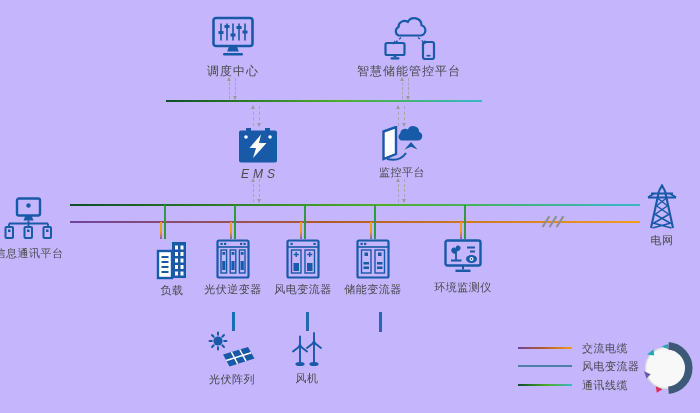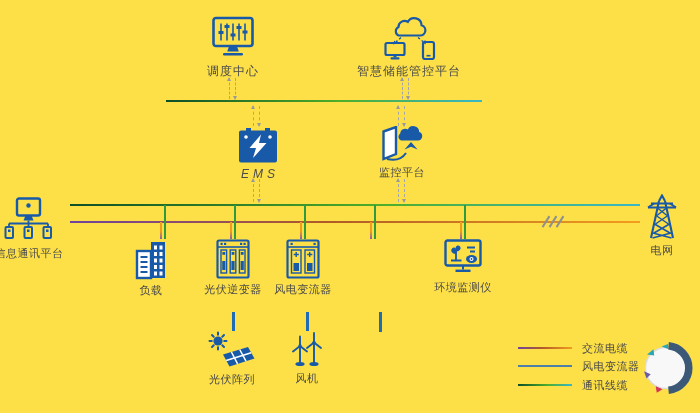--- a/index.html
+++ b/index.html
@@ -1,16 +1,16 @@
 <!DOCTYPE html>
 <html><head>
 <meta charset="utf-8">
 <style>
   html,body{margin:0;padding:0;background:#fff;}
-  #canvas{position:relative;width:700px;height:413px;background:#fde047;overflow:hidden;
+  #canvas{position:relative;width:700px;height:413px;background:#c4b5fd;overflow:hidden;
           font-family:"Liberation Sans","DejaVu Sans",sans-serif;}
   .node{position:absolute;display:flex;flex-direction:column;align-items:center;}
   .lbl{font-size:11px;color:#4a4a4a;margin-top:3px;white-space:nowrap;letter-spacing:.5px;}
   .lbl-lg{font-size:12px;letter-spacing:1px;}
   .lbl-ems{letter-spacing:4px;margin-left:4px;font-size:12px;}
   .hline{position:absolute;height:2px;}
   .vline{position:absolute;width:2px;}
   .comm-grad{background:linear-gradient(to right,#0d4f28,#4fae2a 55%,#39b7c8);}
   .ac-grad{background:linear-gradient(to right,#6f43a0,#b05a28 45%,#f29c1f);}
   .dc-col{background:#4d7fa8;}
@@ -147,21 +147,21 @@
       <rect x="5.5" y="30" width="7.5" height="11" rx="1" fill="none" stroke="#1859a8" stroke-width="2"></rect>
       <rect x="24.5" y="30" width="7.5" height="11" rx="1" fill="none" stroke="#1859a8" stroke-width="2"></rect>
       <rect x="43.5" y="30" width="7.5" height="11" rx="1" fill="none" stroke="#1859a8" stroke-width="2"></rect>
       <rect x="8" y="32.5" width="2.5" height="2.5" fill="#1859a8"></rect>
       <rect x="27" y="32.5" width="2.5" height="2.5" fill="#1859a8"></rect>
       <rect x="46" y="32.5" width="2.5" height="2.5" fill="#1859a8"></rect>
     </svg>
     <span class="lbl">信息通讯平台</span>
   </div>
 
-  <div class="node" style="left:632px;top:194px;width:60px;">
+  <div class="node" style="left:632px;top:184px;width:60px;">
     <svg width="40" height="46" viewBox="0 0 40 46">
       <g stroke="#1859a8" fill="none" stroke-width="2.1">
         <path d="M9,44 L17,7 M31,44 L23,7"></path>
         <path d="M17,7 L20,1.5 L23,7"></path>
         <path d="M6,13.5 H34 M9,9.5 H31"></path>
         <path d="M6,13.5 L12,9.5 M34,13.5 L28,9.5"></path>
       </g>
       <g stroke="#1859a8" fill="none" stroke-width="1.5">
         <path d="M15.5,14 L25,21.5 M24.5,14 L15,21.5"></path>
         <path d="M14,21.5 L26.5,30 M26,21.5 L13.5,30"></path>
@@ -176,21 +176,21 @@
   <div class="vline drop-g" style="left:164px;top:205px;height:34px;"></div>
   <div class="vline drop-o" style="left:230px;top:222px;height:17px;"></div>
   <div class="vline drop-g" style="left:234px;top:205px;height:34px;"></div>
   <div class="vline drop-o" style="left:300px;top:222px;height:17px;"></div>
   <div class="vline drop-g" style="left:304px;top:205px;height:34px;"></div>
   <div class="vline drop-o" style="left:370px;top:222px;height:17px;"></div>
   <div class="vline drop-g" style="left:374px;top:205px;height:34px;"></div>
   <div class="vline drop-o" style="left:460px;top:222px;height:17px;"></div>
   <div class="vline drop-g" style="left:464px;top:205px;height:34px;"></div>
 
-  <div class="node" style="left:111px;top:240px;width:80px;">
+  <div class="node" style="left:132px;top:240px;width:80px;">
     <svg width="34" height="40" viewBox="0 0 34 40">
       <rect x="17" y="2" width="14" height="36" fill="#1859a8"></rect>
       <g fill="#ffffff">
         <rect x="20" y="5.5" width="3" height="4"></rect>
           <rect x="25.5" y="5.5" width="3" height="4"></rect>
         <rect x="20" y="12" width="3" height="4"></rect>
           <rect x="25.5" y="12" width="3" height="4"></rect>
         <rect x="20" y="18.5" width="3" height="4"></rect>
           <rect x="25.5" y="18.5" width="3" height="4"></rect>
         <rect x="20" y="25" width="3" height="4"></rect>
@@ -246,20 +246,41 @@
         <path d="M23.7,13 V18 M21.2,15.5 H26.3"></path>
       </g>
       <g fill="#1859a8">
         <rect x="7.5" y="24" width="5.5" height="8"></rect>
           <rect x="21" y="24" width="5.5" height="8"></rect>
       </g>
     </svg>
     <span class="lbl">风电变流器</span>
   </div>
 
+  <div class="node" style="left:328px;top:239px;width:90px;">
+    <svg width="34" height="40" viewBox="0 0 34 40">
+      <rect x="1.5" y="1.5" width="31" height="37" rx="1.5" fill="none" stroke="#1859a8" stroke-width="2.2"></rect>
+      <path d="M1.5,8 H32.5" stroke="#1859a8" stroke-width="1.6"></path>
+      <rect x="4.5" y="3.8" width="2.2" height="2.2" fill="#1859a8"></rect>
+        <rect x="8" y="3.8" width="2.2" height="2.2" fill="#1859a8"></rect>
+      <g fill="none" stroke="#1859a8" stroke-width="1.4">
+        <rect x="5.5" y="11" width="9.5" height="23"></rect>
+          <rect x="19" y="11" width="9.5" height="23"></rect>
+      </g>
+      <g fill="#1859a8">
+        <rect x="8.5" y="13.5" width="3.5" height="3.5"></rect>
+          <rect x="22" y="13.5" width="3.5" height="3.5"></rect>
+        <rect x="7.5" y="23" width="5.5" height="2.5"></rect>
+          <rect x="21" y="23" width="5.5" height="2.5"></rect>
+        <rect x="7.5" y="27.5" width="5.5" height="2.5"></rect>
+          <rect x="21" y="27.5" width="5.5" height="2.5"></rect>
+      </g>
+    </svg>
+    <span class="lbl">储能变流器</span>
+  </div>
 
   <div class="node" style="left:418px;top:239px;width:90px;">
     <svg width="40" height="38" viewBox="0 0 40 38">
       <rect x="2.5" y="1.5" width="35" height="25" rx="2" fill="none" stroke="#1859a8" stroke-width="2.4"></rect>
       <path d="M13,21 V11" stroke="#1859a8" stroke-width="1.8" fill="none"></path>
       <path d="M13,15 C8,15 6.5,10 10.5,8.5 C13.5,7.6 13.8,12.5 13,15 Z" fill="#1859a8"></path>
       <path d="M13,12.5 C17.8,12.5 19.3,7.8 15.3,6.6 C12.3,5.9 12.2,10.3 13,12.5 Z" fill="#1859a8"></path>
       <path d="M8,21.5 H18.5" stroke="#1859a8" stroke-width="2"></path>
       <path d="M24,8.5 H32 M27,12.5 H32" stroke="#1859a8" stroke-width="1.8"></path>
       <ellipse cx="28.5" cy="20" rx="5.5" ry="4" fill="#1859a8"></ellipse>

